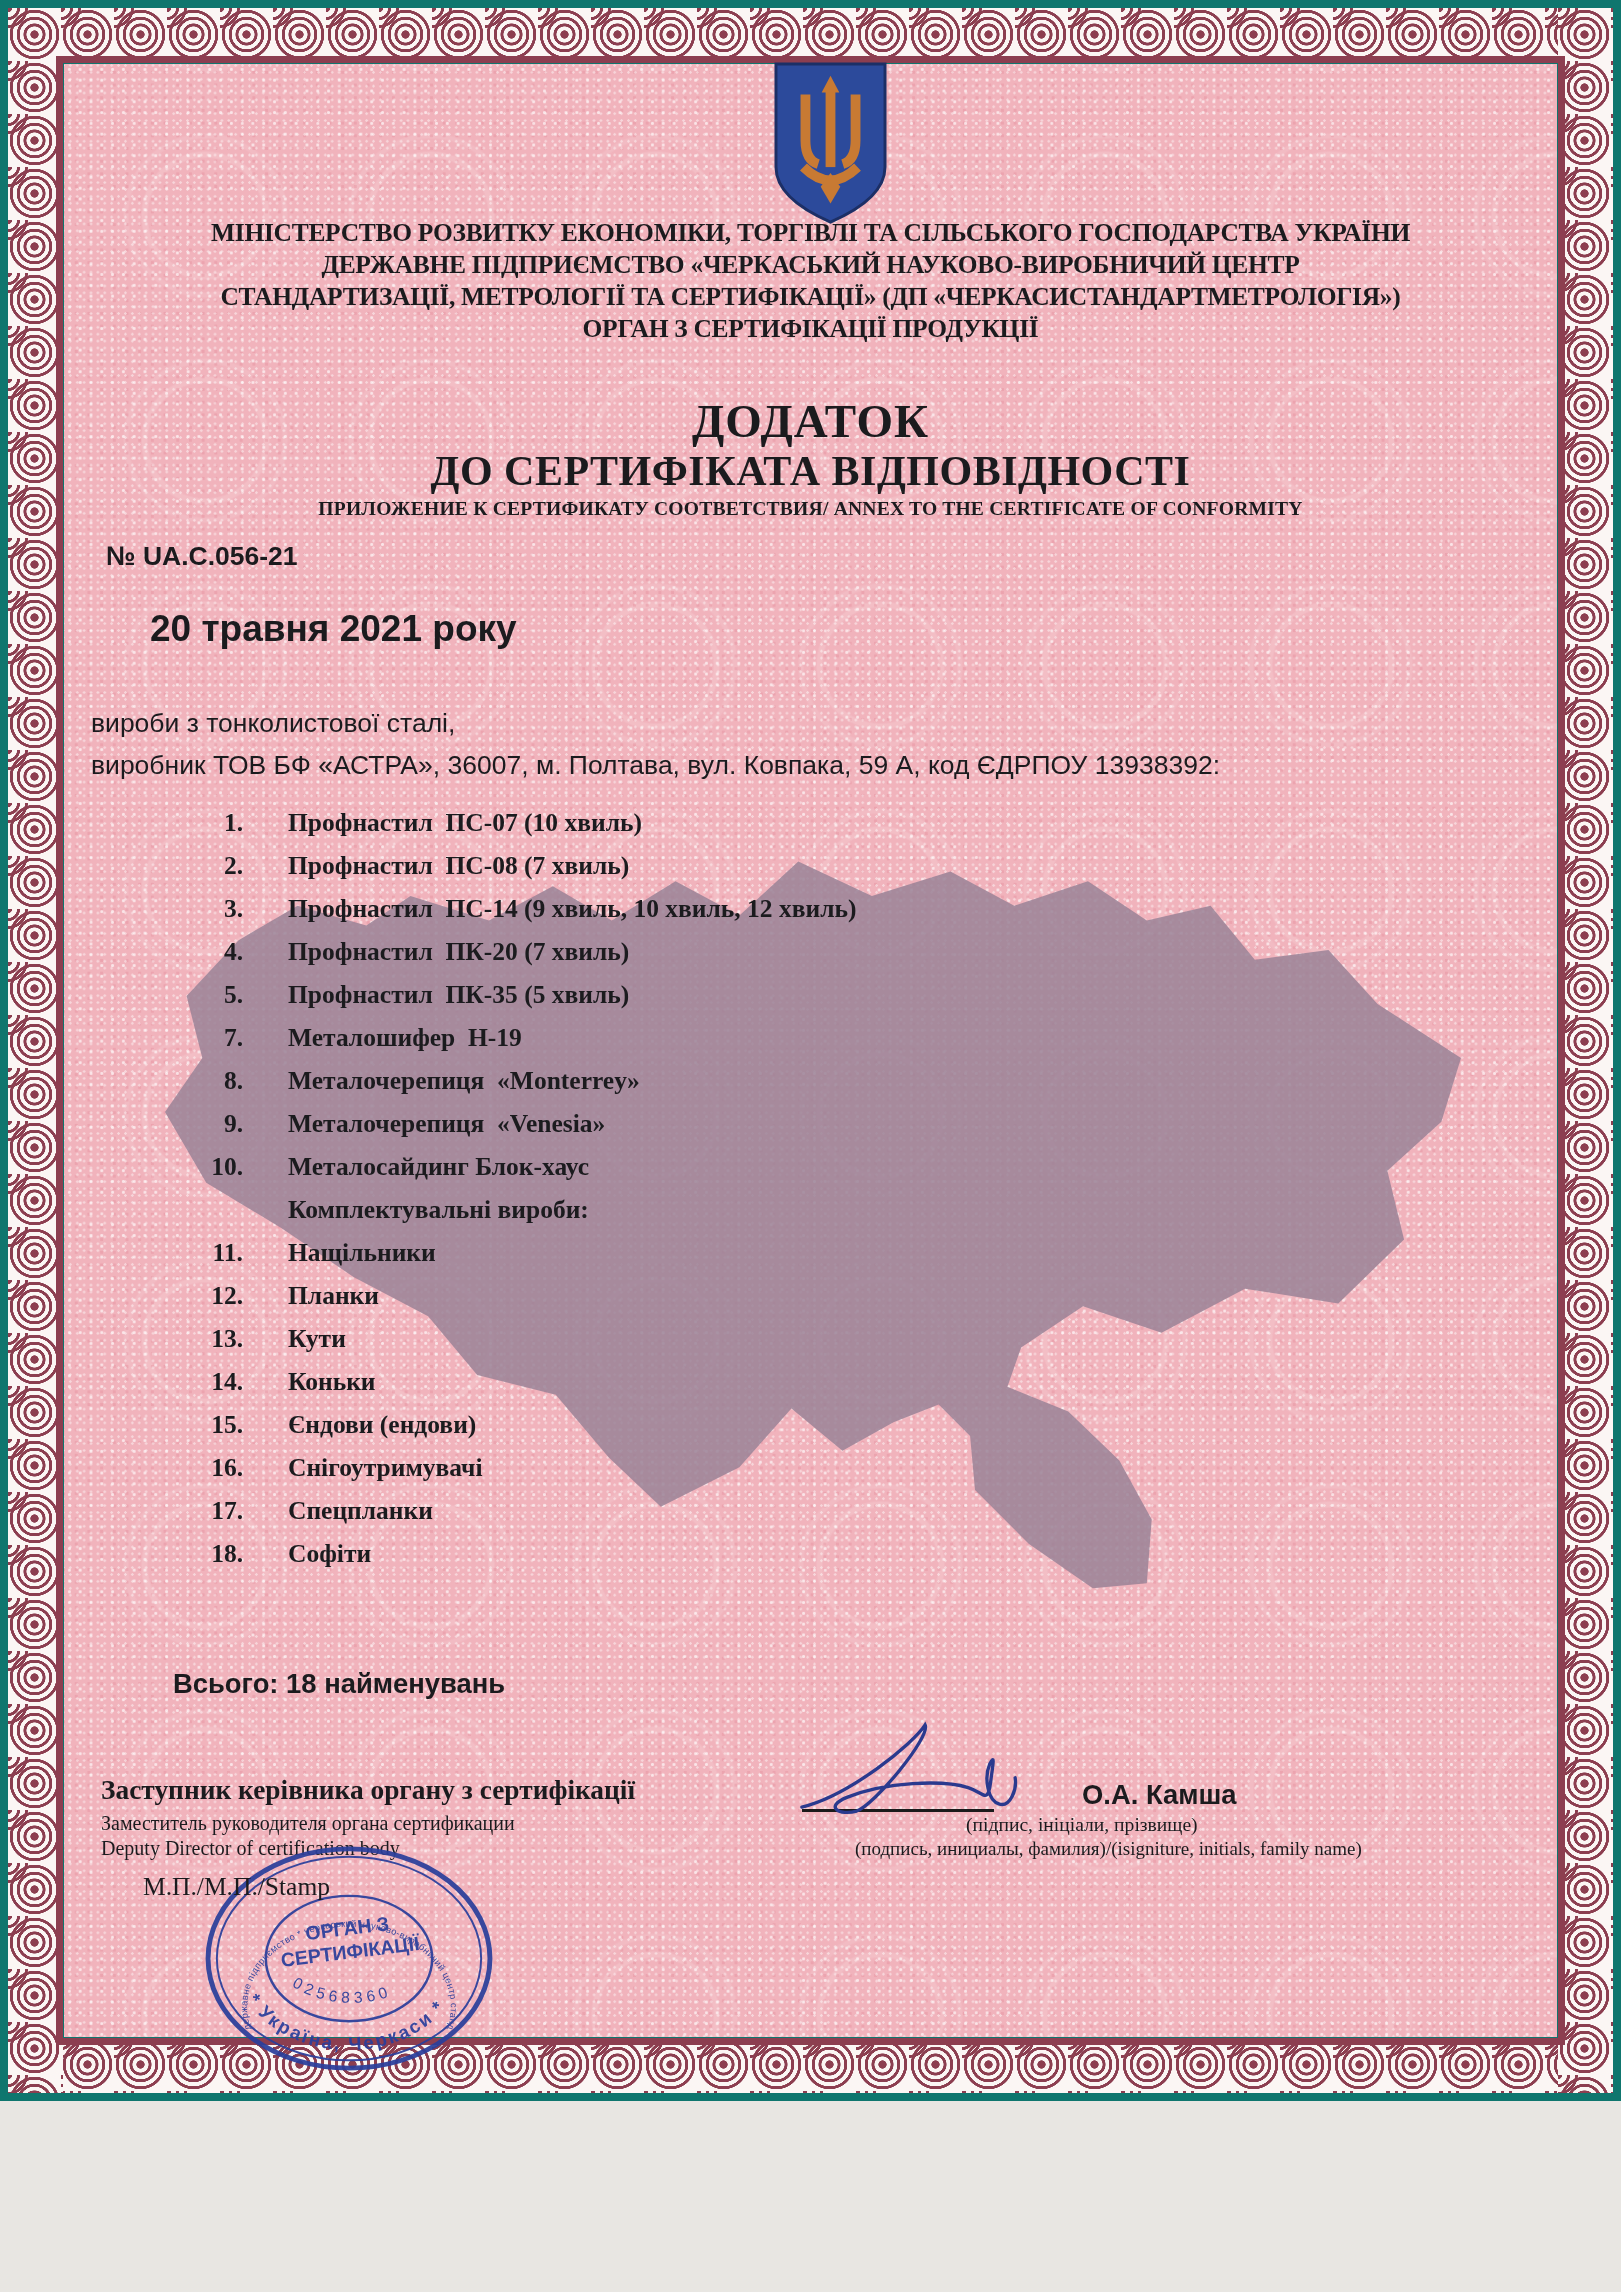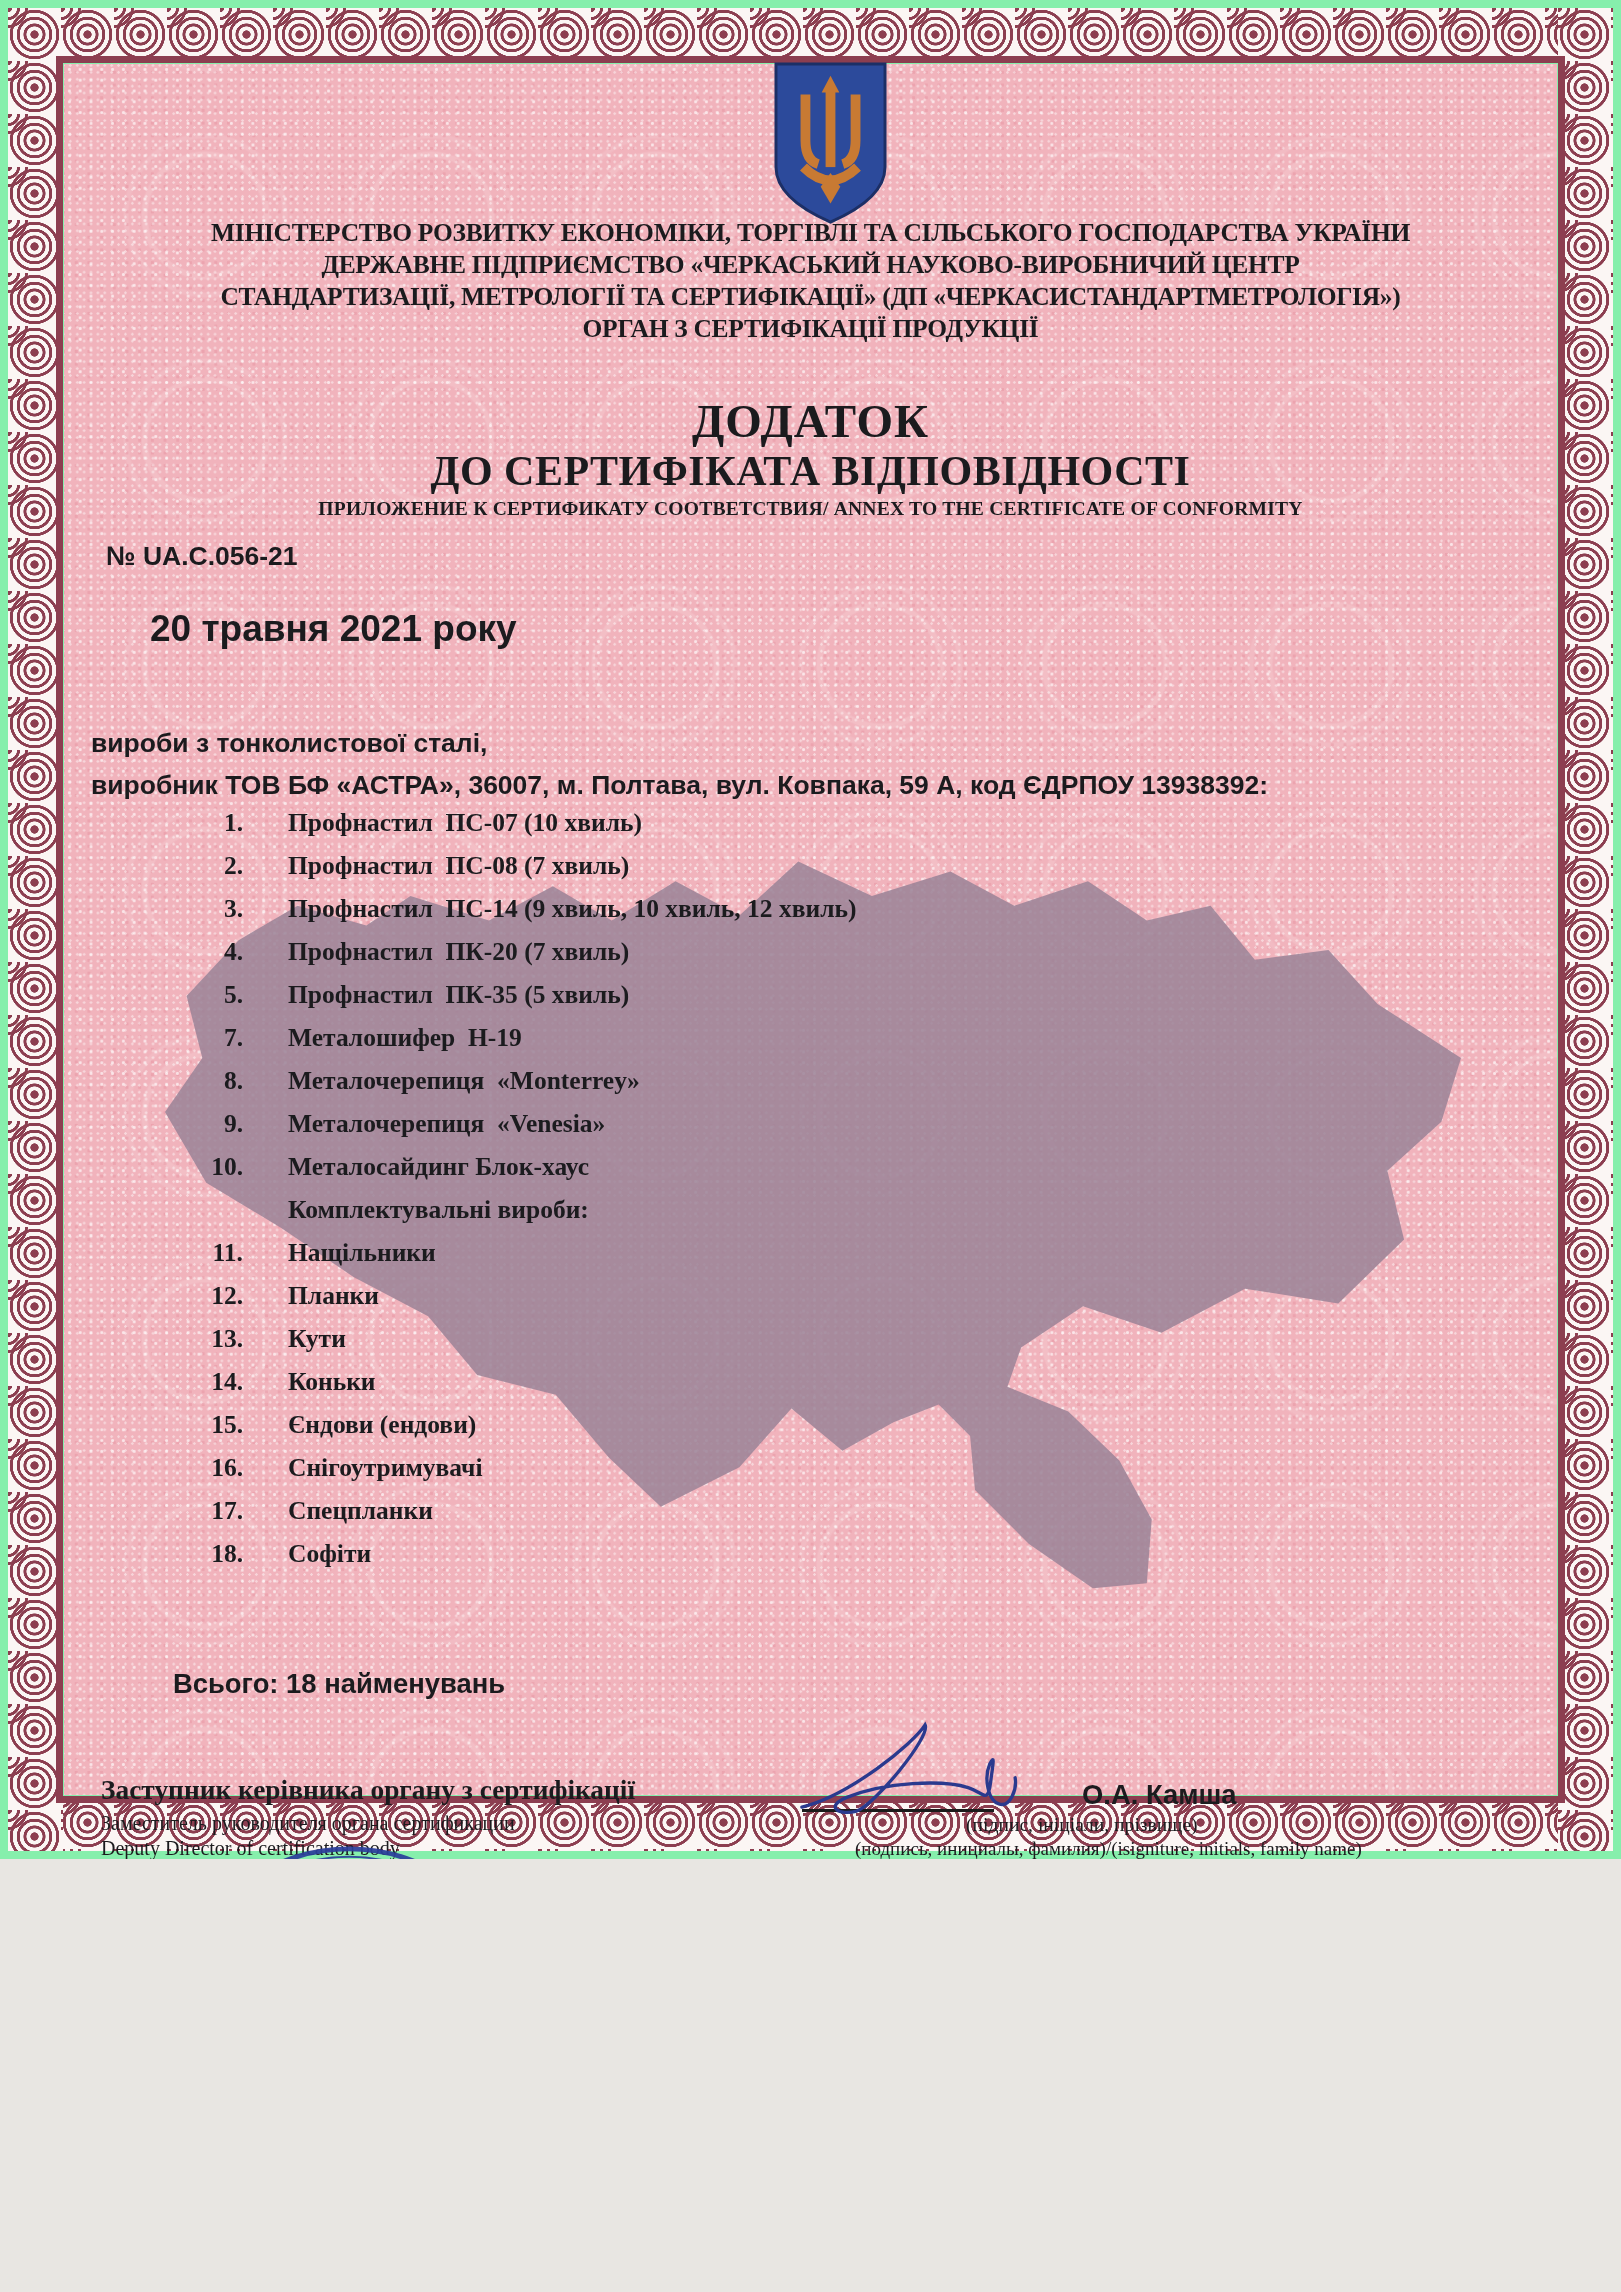--- a/index.html
+++ b/index.html
@@ -1,16 +1,16 @@
 <!DOCTYPE html>
 <html><head>
 <meta charset="utf-8">
 <style>
   html,body{margin:0;padding:0;background:#e8e6e2;}
-  .page{position:relative;width:1621px;height:1859px;background:#86efac;overflow:hidden;
+  .page{position:relative;width:1621px;height:2101px;background:#0f766e;overflow:hidden;
         font-family:"Liberation Serif","DejaVu Serif",serif;color:#1b1b1e;}
   
   .lace{position:absolute;background-color:#fbf6f4;
     background-image:
       radial-gradient(circle at 26.5px 26.5px, #8c3e50 3.9px, rgba(140,62,80,0) 4.4px 7.8px, #8c3e50 8.3px 10.8px, rgba(140,62,80,0) 11.3px 14.7px, #8c3e50 15px 17.6px, rgba(140,62,80,0) 18px 21.6px, #8c3e50 22px 24.5px, rgba(140,62,80,0) 25px),
       radial-gradient(circle at 0px 0px, #8c3e50 3.9px, rgba(140,62,80,0) 4.4px 8.8px, #8c3e50 9.3px 11.8px, rgba(140,62,80,0) 12.3px 16.7px, #8c3e50 17px 19.6px, rgba(140,62,80,0) 20px);
     background-size:53px 53px;}
   .lace.top{left:7.8px;right:7.8px;top:7.8px;height:55px;}
   .lace.bottom{left:7.8px;right:7.8px;bottom:7.8px;height:55px;}
   .lace.left{left:7.8px;top:7.8px;bottom:7.8px;width:55px;}
@@ -30,21 +30,21 @@
   .map-wrap{position:absolute;left:165px;top:757px;width:1296px;height:867px;z-index:2;filter:blur(0.6px);}
   .txt{position:absolute;z-index:3;}
   .center{left:0;right:0;text-align:center;}
   .hdr{font-weight:bold;font-size:25.5px;line-height:32px;letter-spacing:-0.3px;}
   .title1{font-weight:bold;font-size:47px;letter-spacing:1px;}
   .title2{font-weight:bold;font-size:42px;letter-spacing:0.5px;}
   .subtitle{font-weight:bold;font-size:19.6px;letter-spacing:0.2px;}
   .sans{font-family:"Liberation Sans","DejaVu Sans",sans-serif;}
   .certnum{left:106px;top:541px;font-size:26.5px;font-weight:bold;}
   .issdate{left:102px;top:608px;font-size:37px;font-weight:bold;margin-left:48px;}
-  .prod{left:91px;top:702px;font-size:26.5px;font-weight:bold;line-height:42px;margin-top:20px;}
+  .prod{left:91px;top:702px;font-size:26.5px;font-weight:normal;line-height:42px;}
   .list{left:0;top:808px;right:0;}
   .list-row{height:43px;font-size:25.5px;font-weight:bold;
             font-family:Liberation Serif, serif;}
   .li-num{display:inline-block;width:243px;text-align:right;}
   .li-text{margin-left:45px;white-space:pre;}
   .list-row.subheading .li-num{visibility:hidden;}
   .total{left:173px;top:1668px;font-size:27.4px;font-weight:bold;}
   .pos-ua{left:101px;top:1775px;font-size:27.4px;font-weight:bold;}
   .pos-ru{left:101px;top:1812px;font-size:20px;}
   .pos-en{left:101px;top:1837px;font-size:20px;}

